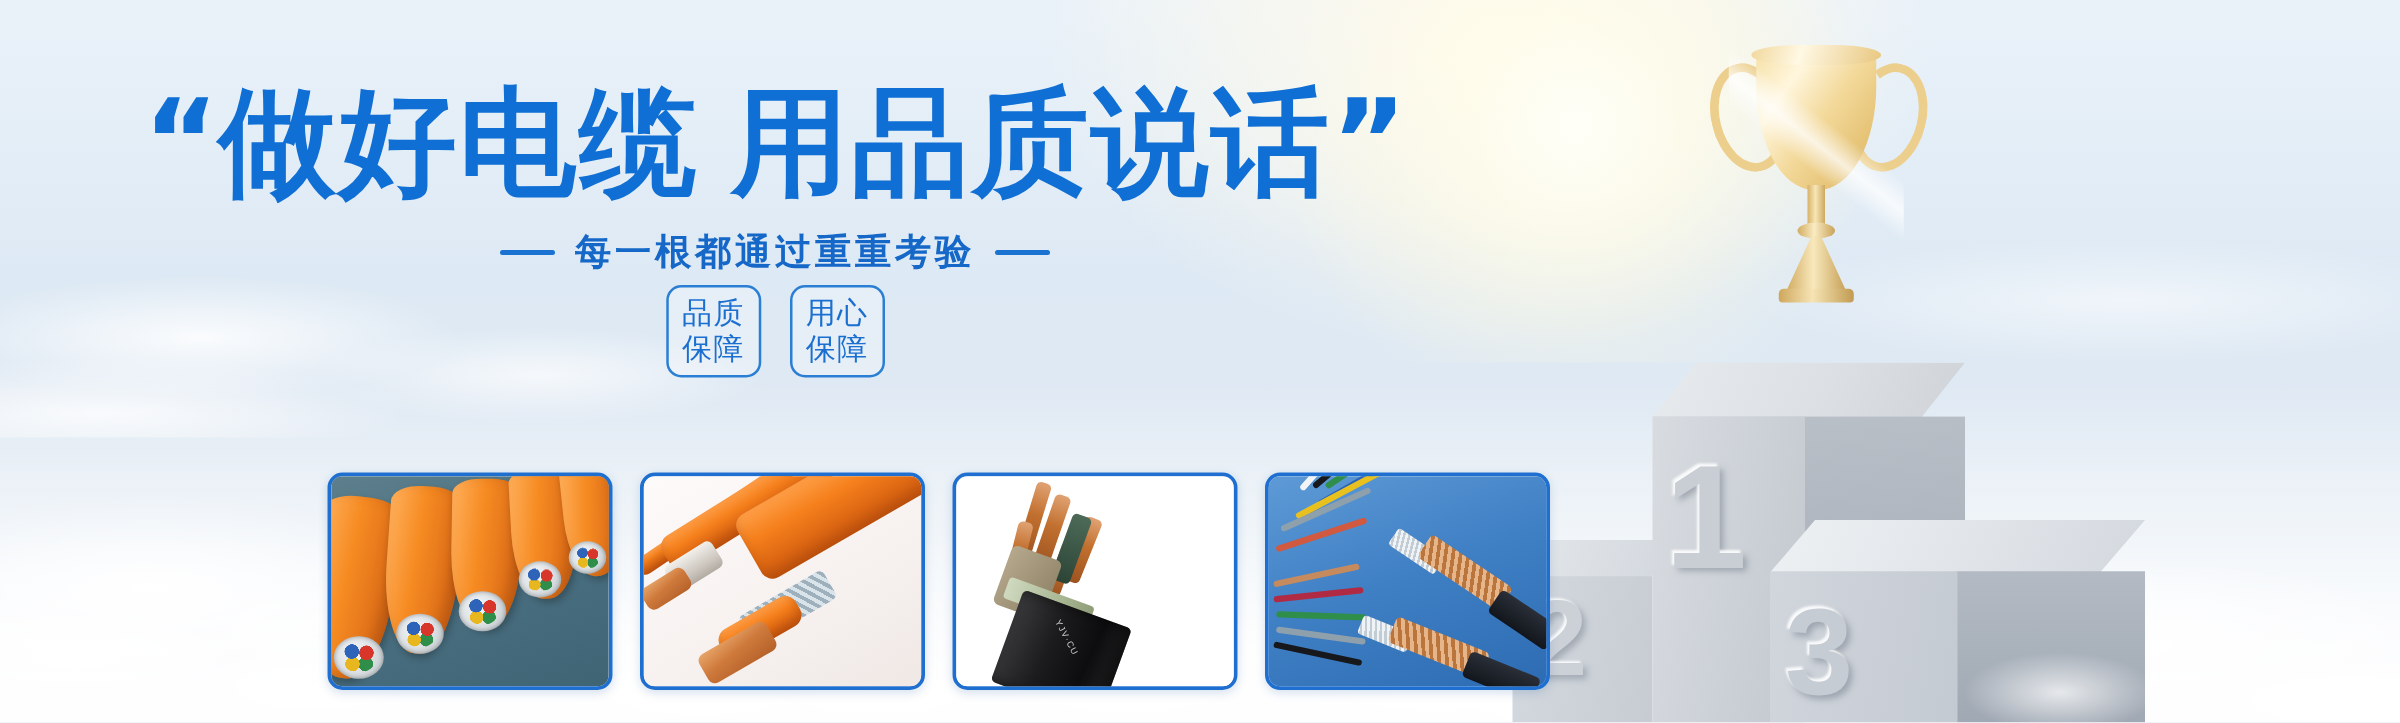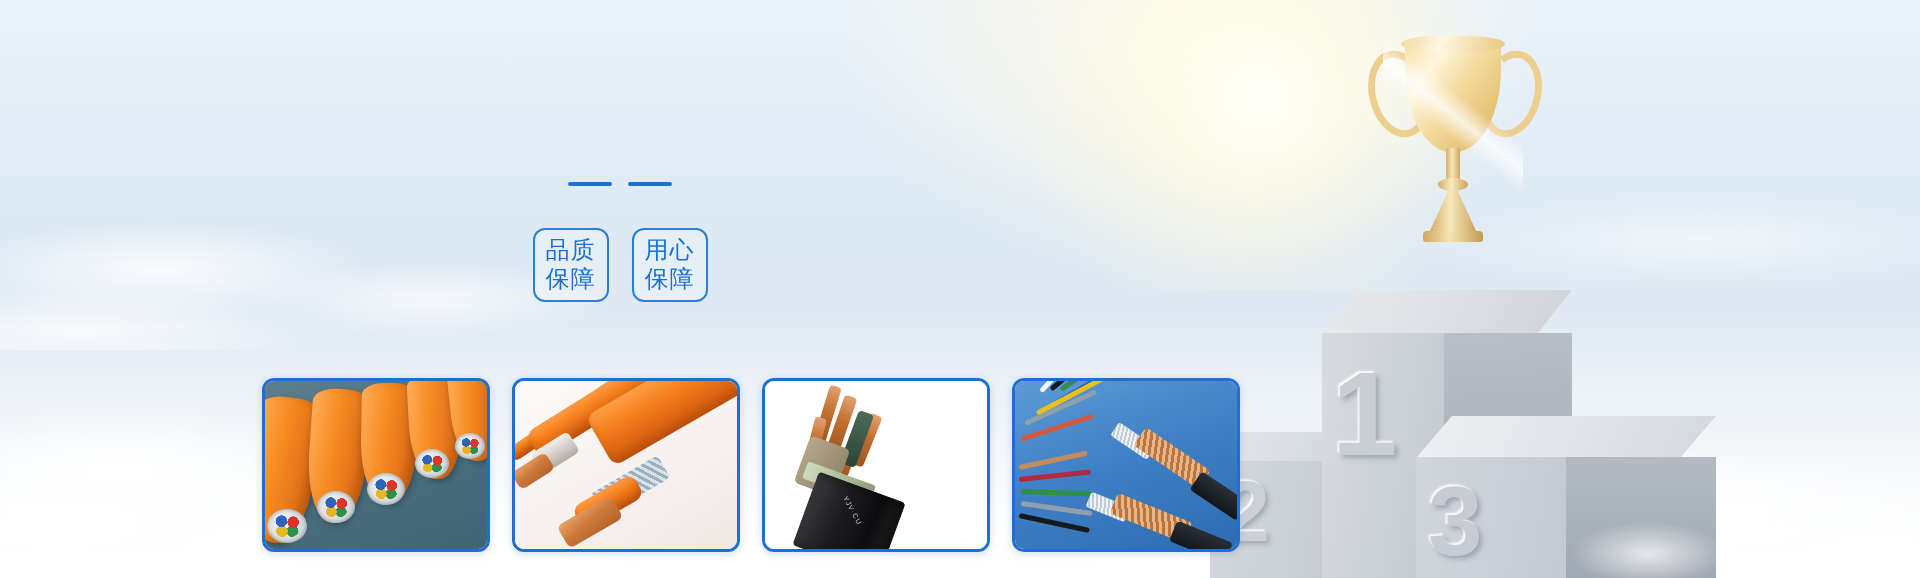--- a/index.html
+++ b/index.html
@@ -224,23 +224,25 @@
       <div class="t-stem"></div>
       <div class="t-knob"></div>
       <div class="t-cone"></div>
       <div class="t-base"></div>
       <div class="t-shine"></div>
     </div>
   </div>
 
   <div class="content">
 
+    <div class="headline"><span class="qm">“</span><span>做好电缆</span><span class="gap"></span><span>用品质说话</span><span class="qm">”</span></div>
 
     <div class="subline">
       <span class="sub-rule"></span>
+      <span class="sub-text">每一根都通过重重考验</span>
       <span class="sub-rule"></span>
     </div>
 
     <div class="badges">
       <div class="badge">
         <span>品质</span>
         <span>保障</span>
       </div>
       <div class="badge">
         <span>用心</span>

